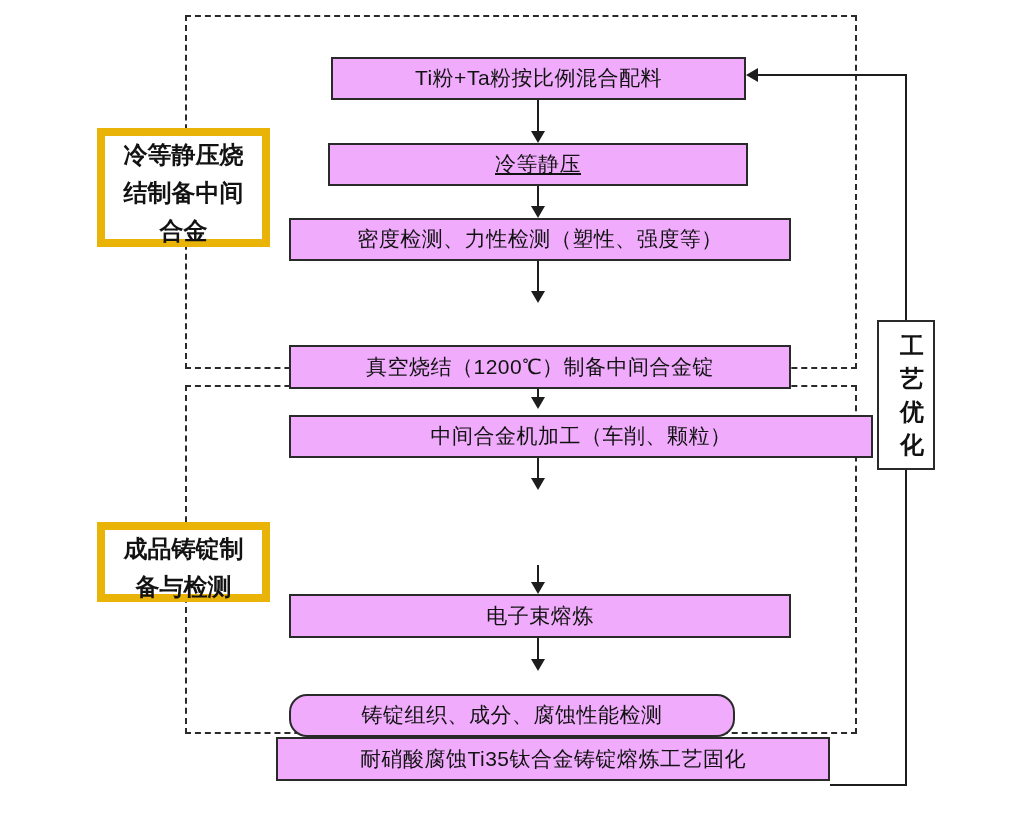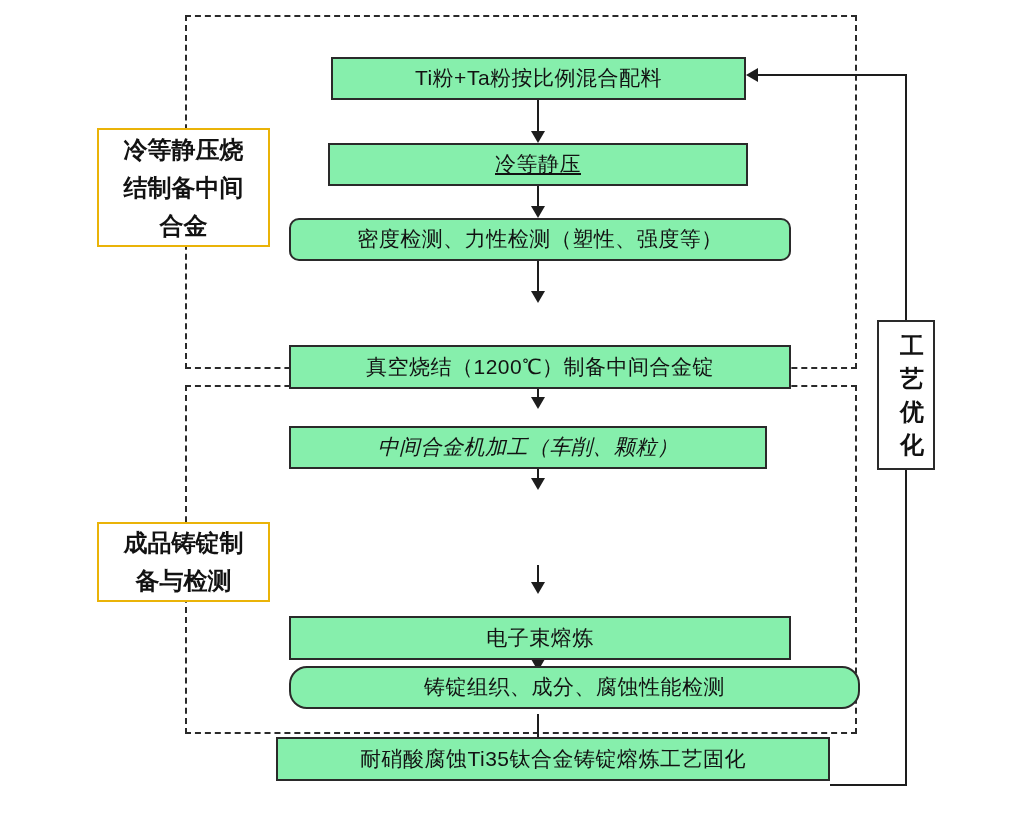--- a/index.html
+++ b/index.html
@@ -11,38 +11,38 @@
     color:#121212;
     overflow:hidden;
   }
   .dashed-group{
     position:absolute;
     border:2px dashed #2a2a2a;
     background:transparent;
   }
   .flow-box{
     position:absolute;
-    background:#86efac;
+    background:#f0abfc;
     border:2px solid #2a2a2a;
     display:flex;
     flex-direction:column;
     align-items:center;
     justify-content:center;
     text-align:center;
     font-size:21px;
     line-height:1.45;
     letter-spacing:0.5px;
     box-sizing:border-box;
   }
   .stage-label{
     position:absolute;
     background:#ffffff;
-    border:2px solid #eab308;
+    border:8px solid #eab308;
     display:flex;
-    align-items:flex-end;
+    align-items:flex-start;
     justify-content:center;
     text-align:center;
     font-size:24px;
     font-weight:bold;
     box-sizing:border-box;
     z-index:3;
   }
   .stage-label .wrap{
     width:125px;
     word-break:break-all;
@@ -124,34 +124,34 @@
   <div class="stage-label" style="left:97px;top:487px;width:173px;height:80px;margin-top:35px;">
     <div class="wrap">成品铸锭制备与检测</div>
   </div>
 
   <div class="flow-box" style="left:331px;top:57px;width:415px;height:43px;">
     <span>Ti粉+Ta粉按比例混合配料</span>
   </div>
   <div class="flow-box" style="left:328px;top:143px;width:420px;height:43px;text-decoration:underline;">
     <span>冷等静压</span>
   </div>
-  <div class="flow-box" style="left:289px;top:218px;width:502px;height:43px;border-radius:10px;">
+  <div class="flow-box" style="left:289px;top:218px;width:502px;height:43px;">
     <span>密度检测、力性检测（塑性、强度等）</span>
   </div>
   <div class="flow-box" style="left:289px;top:303px;width:502px;height:44px;margin-top:42px;">
     <span>真空烧结（1200℃）制备中间合金锭</span>
   </div>
 
-  <div class="flow-box" style="left:289px;top:426px;width:478px;height:43px;font-style:italic;">
+  <div class="flow-box" style="left:289px;top:415px;width:584px;height:43px;">
     <span>中间合金机加工（车削、颗粒）</span>
   </div>
-  <div class="flow-box" style="left:289px;top:616px;width:502px;height:44px;">
+  <div class="flow-box" style="left:289px;top:594px;width:502px;height:44px;">
     <span>电子束熔炼</span>
   </div>
-  <div class="flow-box" style="left:289px;top:666px;width:571px;height:43px;border-radius:18px;">
+  <div class="flow-box" style="left:289px;top:694px;width:446px;height:43px;border-radius:18px;">
     <span>铸锭组织、成分、腐蚀性能检测</span>
   </div>
 
   <div class="flow-box" style="left:276px;top:737px;width:554px;height:44px;">
     <span>耐硝酸腐蚀Ti35钛合金铸锭熔炼工艺固化</span>
   </div>
 
   <div class="feedback-box">
     <div class="vtext">工艺优化</div>
   </div>

